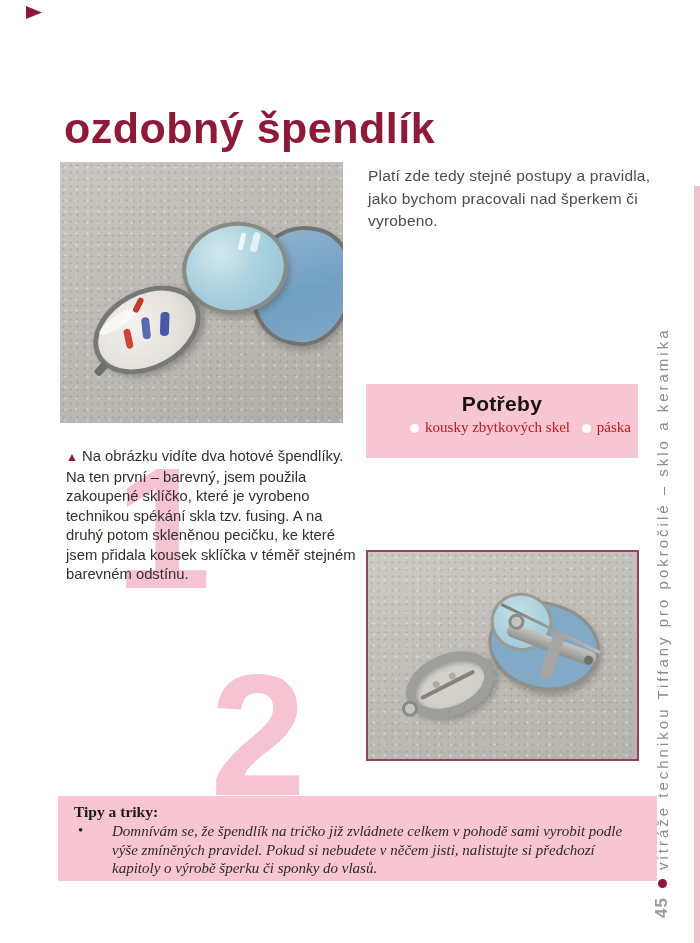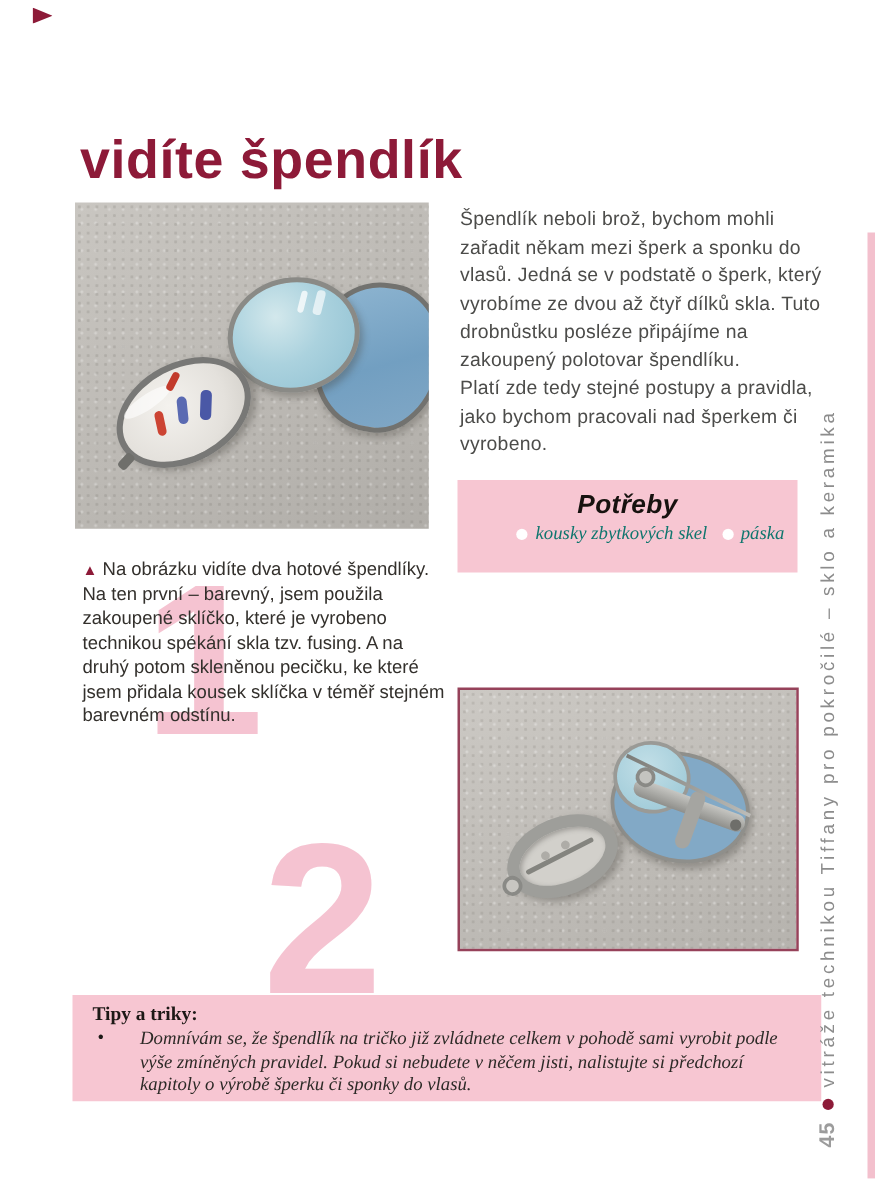--- a/index.html
+++ b/index.html
@@ -50,23 +50,23 @@
   .bb-oval .pin-nub{position:absolute;left:-14px;top:44px;width:14px;height:8px;background:#6f6f6b;
     border-radius:3px;transform:rotate(-20deg);}
 
   
   .intro{position:absolute;left:368px;top:165px;width:298px;font-size:15.5px;line-height:22.5px;
          color:#4c4c4a;letter-spacing:.2px;}
   .intro p{margin:0;}
 
   
   .needs{position:absolute;left:366px;top:384px;width:272px;height:74px;background:#f7c6d2;
-         text-align:center;box-sizing:border-box;padding-top:8px;font-style:italic;}
+         text-align:center;box-sizing:border-box;padding-top:8px;}
   .needs .ntitle{font-size:21px;font-weight:bold;color:#17120f;letter-spacing:.3px;}
-  .nline{font-family:"Liberation Serif",serif;font-size:15px;color:#0f766e;line-height:18px;margin-top:2px;padding-left:29px;}
+  .nline{font-family:"Liberation Serif",serif;font-size:15px;color:#b91c1c;line-height:18px;margin-top:2px;padding-left:29px;}
   .wdot{display:inline-block;width:9px;height:9px;border-radius:50%;background:#ffffff;
         margin:0 6px 0 8px;vertical-align:-1px;}
 
   
   .bignum{position:absolute;font-size:172px;font-weight:bold;line-height:1;color:#f5c3d1;
           text-align:center;z-index:1;font-family:"Liberation Sans",sans-serif;}
   .num1{left:103px;top:442px;width:120px;}
   .num2{left:195px;top:649px;width:126px;}
 
   
@@ -127,40 +127,39 @@
   .stext{font-size:15px;letter-spacing:3px;color:#8c8c8c;}
 </style>
 </head>
 <body>
 
 <div class="page">
 
   <div class="corner-tri"></div>
   <div class="edge-tab"></div>
 
-  <h1 class="title">vidíte špendlík</h1>
+  <h1 class="title">ozdobný špendlík</h1>
 
   <div class="photo1">
     <div class="ba-glass"></div>
     <div class="ba-cab">
       <span class="shine1"></span>
       <span class="shine2"></span>
     </div>
     <div class="bb-oval">
       <span class="sheen"></span>
       <span class="red1"></span>
       <span class="red2"></span>
       <span class="blu1"></span>
       <span class="blu2"></span>
       <span class="pin-nub"></span>
     </div>
   </div>
 
   <div class="intro">
-    <p>Špendlík neboli brož, bychom mohli zařadit někam mezi šperk a sponku do vlasů. Jedná se v podstatě o šperk, který vyrobíme ze dvou až čtyř dílků skla. Tuto drobnůstku posléze připájíme na zakoupený polotovar špendlíku.</p>
     <p>Platí zde tedy stejné postupy a pravidla, jako bychom pracovali nad šperkem či vyrobeno.</p>
   </div>
 
   <div class="needs">
     <div class="ntitle">Potřeby</div>
     <div class="nline">
       <span class="wdot"></span><span>kousky zbytkových skel</span>
       <span class="wdot"></span><span>páska</span>
     </div>
   </div>

